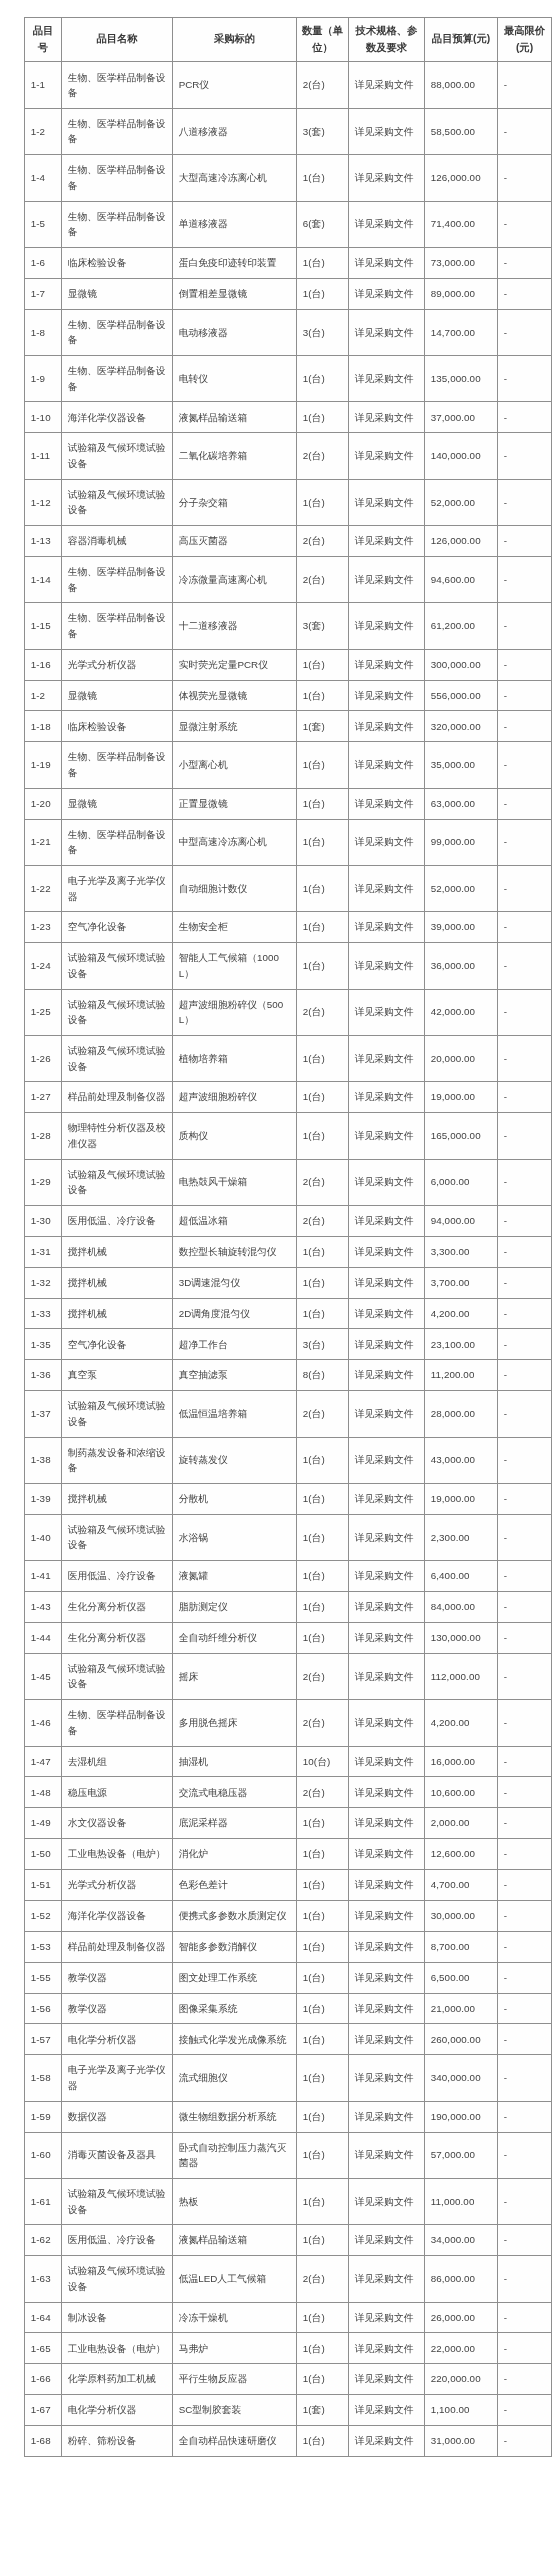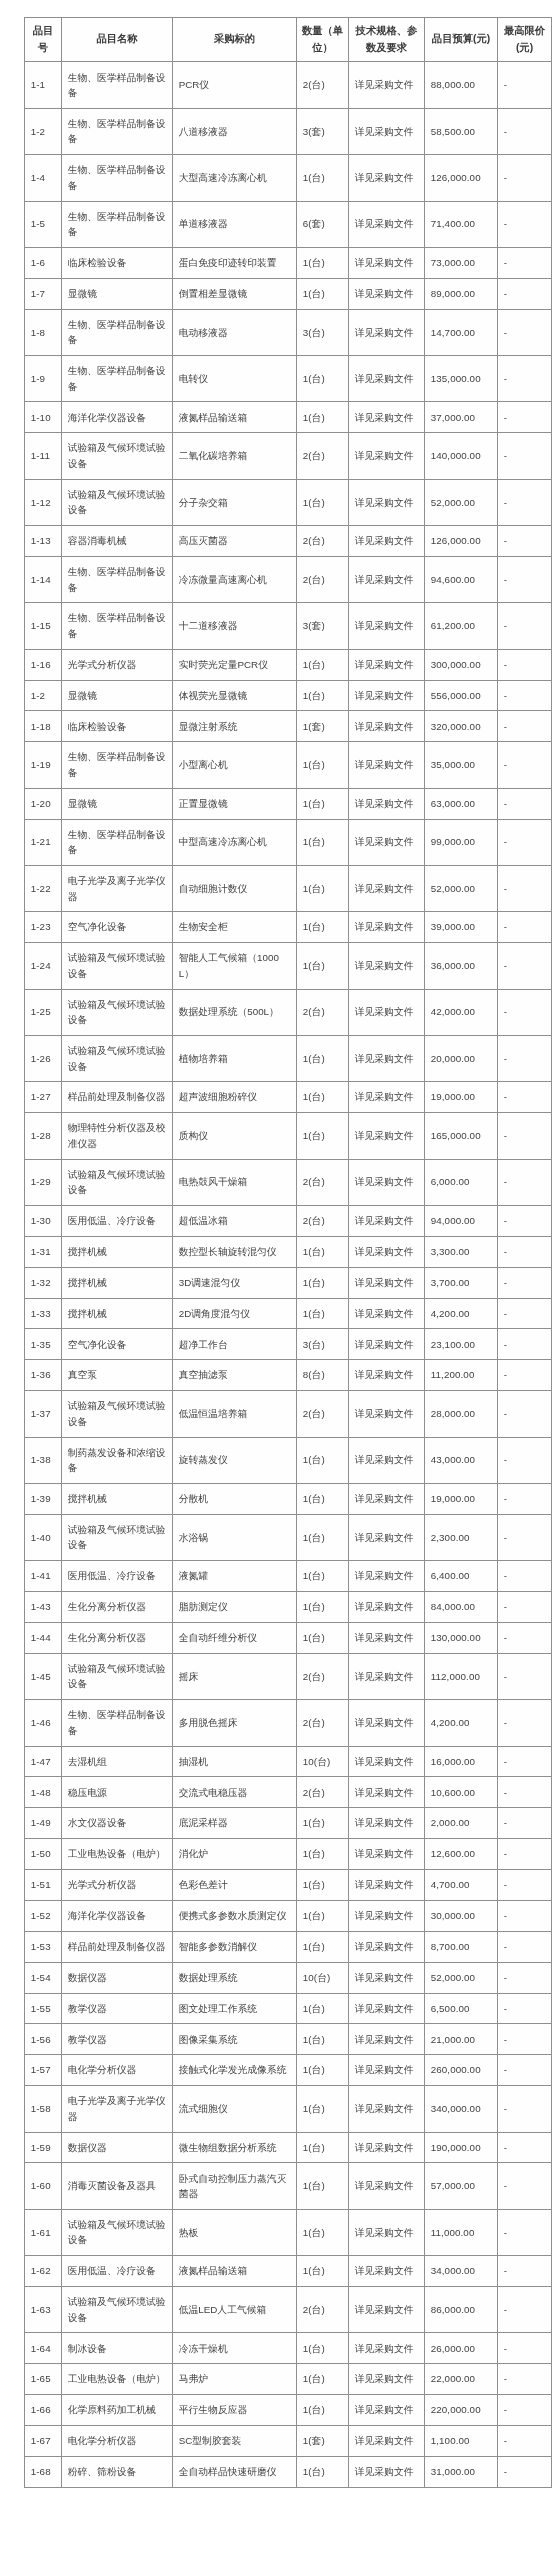--- a/index.html
+++ b/index.html
@@ -284,21 +284,21 @@
           <td>试验箱及气候环境试验设备</td>
           <td>智能人工气候箱（1000L）</td>
           <td class="num">1(台)</td>
           <td>详见采购文件</td>
           <td class="num">36,000.00</td>
           <td>-</td>
         </tr>
         <tr>
           <td class="num">1-25</td>
           <td>试验箱及气候环境试验设备</td>
-          <td>数据处理系统（500L）</td>
+          <td>超声波细胞粉碎仪（500L）</td>
           <td class="num">2(台)</td>
           <td>详见采购文件</td>
           <td class="num">42,000.00</td>
           <td>-</td>
         </tr>
         <tr>
           <td class="num">1-26</td>
           <td>试验箱及气候环境试验设备</td>
           <td>植物培养箱</td>
           <td class="num">1(台)</td>
@@ -522,29 +522,20 @@
           <td class="num">30,000.00</td>
           <td>-</td>
         </tr>
         <tr>
           <td class="num">1-53</td>
           <td>样品前处理及制备仪器</td>
           <td>智能多参数消解仪</td>
           <td class="num">1(台)</td>
           <td>详见采购文件</td>
           <td class="num">8,700.00</td>
-          <td>-</td>
-        </tr>
-        <tr>
-          <td class="num">1-54</td>
-          <td>数据仪器</td>
-          <td>数据处理系统</td>
-          <td class="num">10(台)</td>
-          <td>详见采购文件</td>
-          <td class="num">52,000.00</td>
           <td>-</td>
         </tr>
         <tr>
           <td class="num">1-55</td>
           <td>教学仪器</td>
           <td>图文处理工作系统</td>
           <td class="num">1(台)</td>
           <td>详见采购文件</td>
           <td class="num">6,500.00</td>
           <td>-</td>

